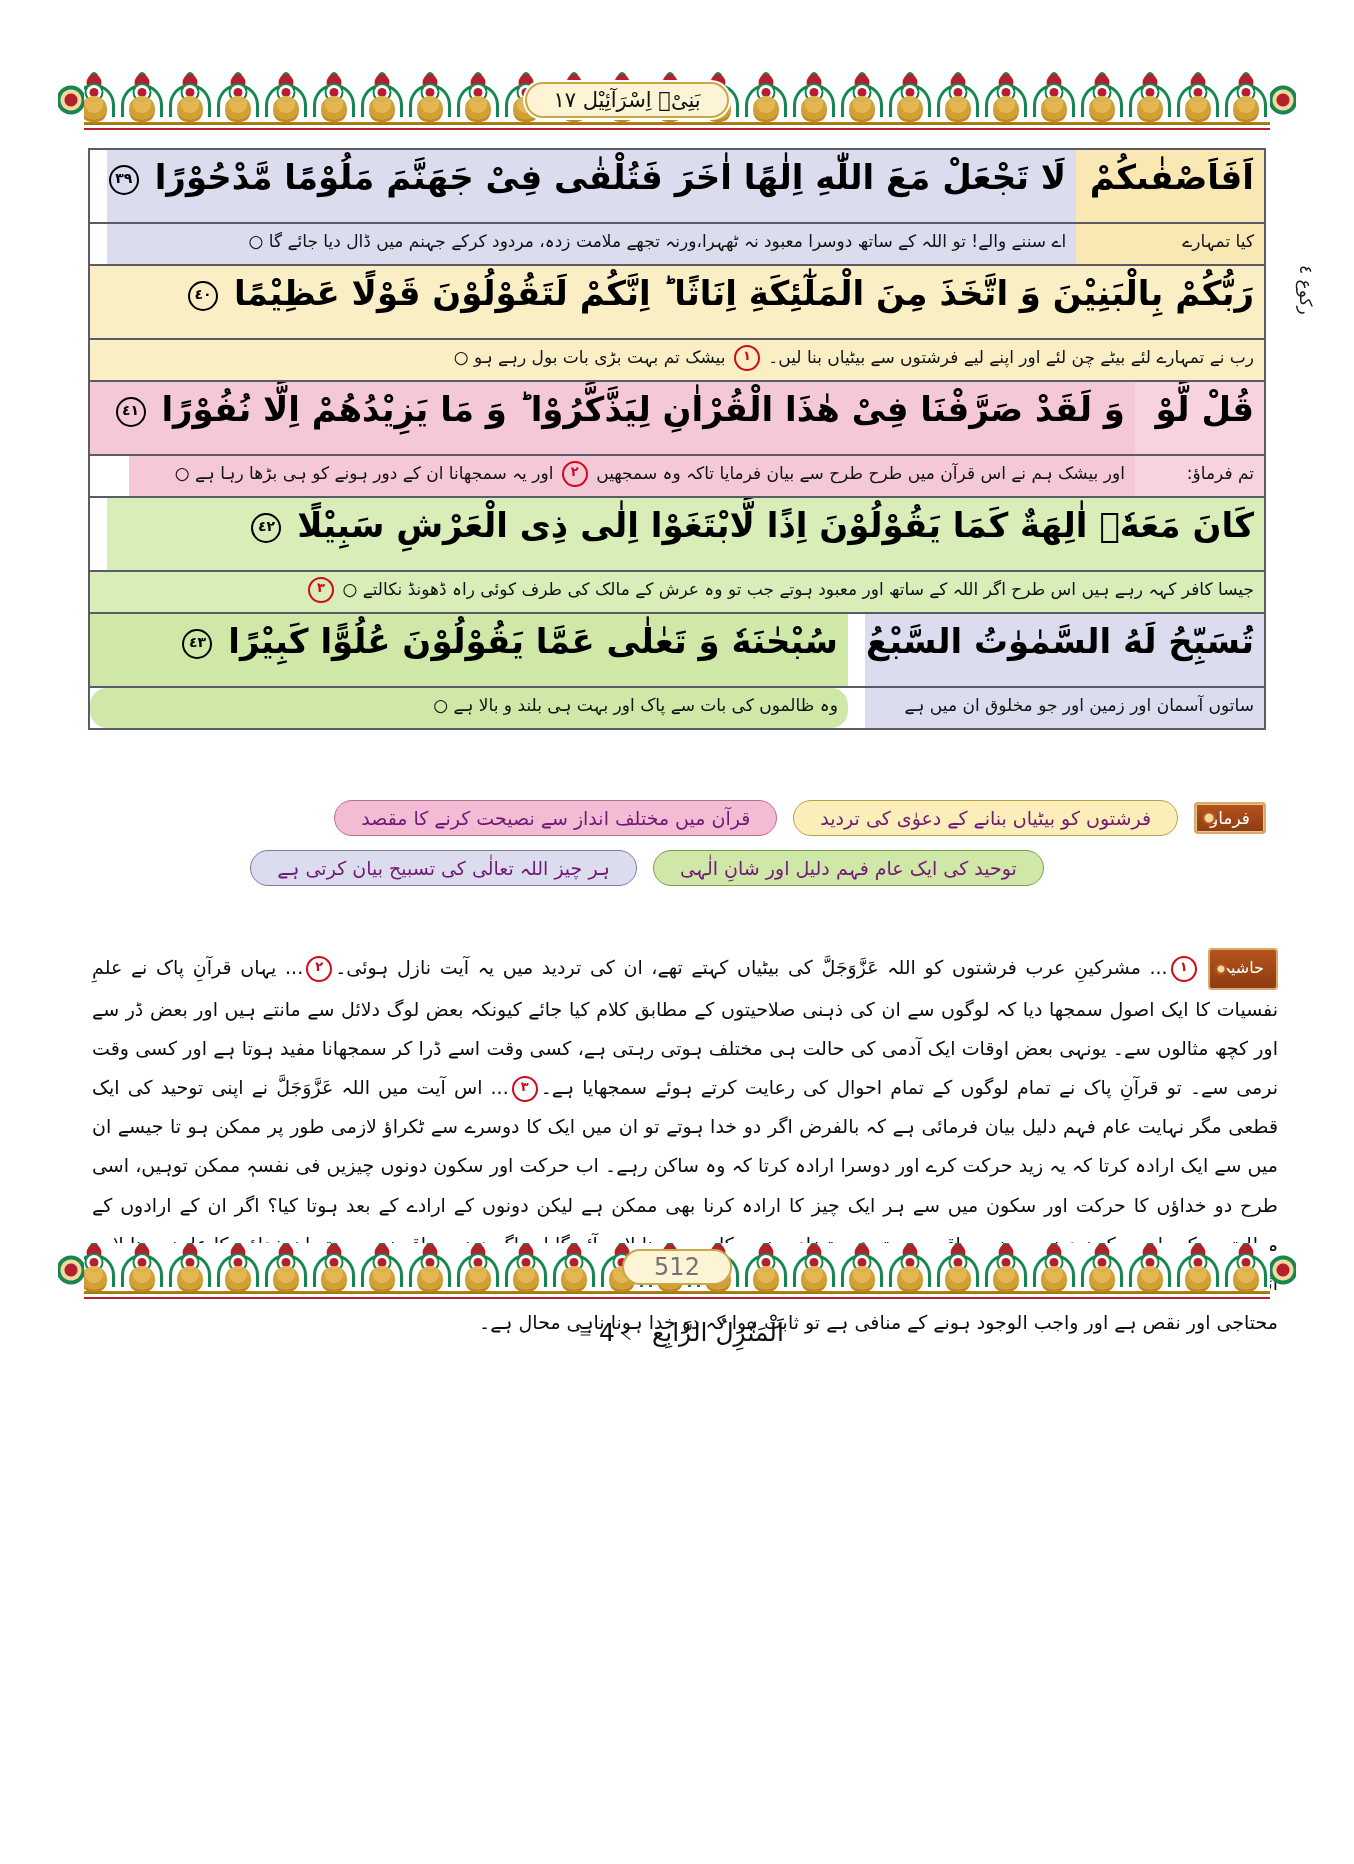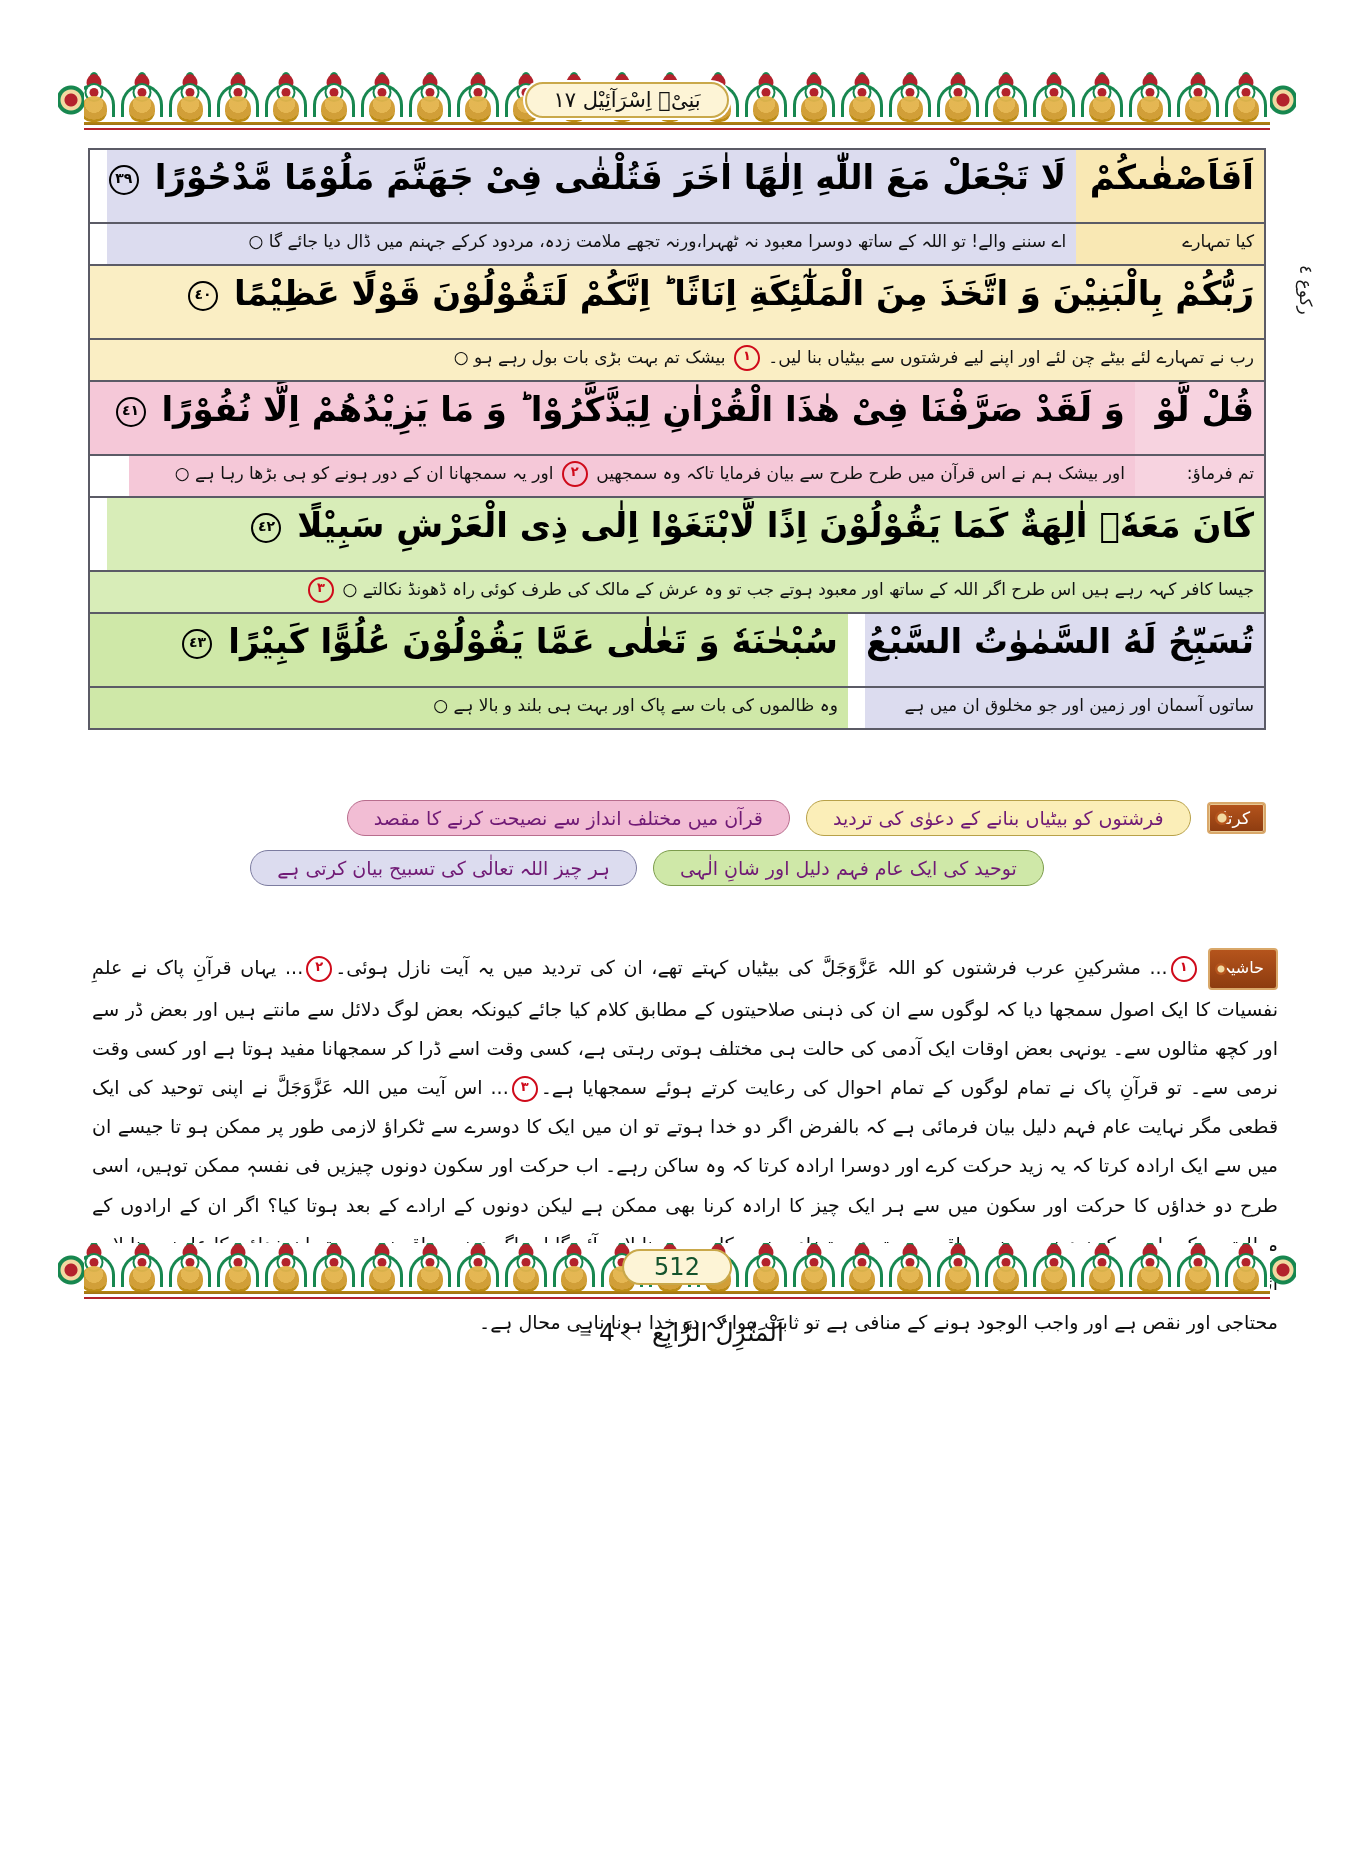--- a/index.html
+++ b/index.html
@@ -236,21 +236,21 @@
 
   
   .pagenum{
     position:absolute;
     left:50%;transform:translateX(-50%);
     bottom:98px;
     background:#fdf4d6;
     border:2px solid #c9a84a;
     border-radius:18px;
     padding:2px 30px;
-    font-size:24px;color:#14532d;
+    font-size:24px;color:#737373;
     z-index:5;
   }
   .footer-text{
     position:absolute;left:0;right:0;bottom:34px;
     text-align:center;
     font-size:25px;color:#111;
     direction:rtl;
   }
   .footer-text .manzil-no{
     display:inline-block;
@@ -434,28 +434,28 @@
 
     <div class="row">
       <div class="seg ayah bg-lav" style="flex:0 0 34%;justify-content:center;">تُسَبِّحُ لَهُ السَّمٰوٰتُ السَّبْعُ وَ</div>
       <div class="seg ayah bg-green" style="flex:1 1 auto;justify-content:center;">
         <span>سُبْحٰنَهٗ وَ تَعٰلٰى عَمَّا یَقُوْلُوْنَ عُلُوًّا كَبِیْرًا</span>
         <span class="ayah-num">٤٣</span>
       </div>
     </div>
     <div class="row">
       <div class="seg trans bg-lav" style="flex:0 0 34%;justify-content:center;">ساتوں آسمان اور زمین اور جو مخلوق ان میں ہے</div>
-      <div class="seg trans bg-green" style="flex:1 1 auto;justify-content:flex-start;">وہ ظالموں کی بات سے پاک اور بہت ہی بلند و بالا ہے ○</div>
+      <div class="seg trans bg-green" style="flex:1 1 auto;justify-content:flex-start;border-radius:17px;">وہ ظالموں کی بات سے پاک اور بہت ہی بلند و بالا ہے ○</div>
     </div>
 
   </div>
 
   <div class="topics">
     <div class="topic-row">
-      <div class="badge-label">کرتا</div>
+      <div class="badge-label">فرماؤ</div>
       <div class="pill p-cream">فرشتوں کو بیٹیاں بنانے کے دعوٰی کی تردید</div>
       <div class="pill p-pink">قرآن میں مختلف انداز سے نصیحت کرنے کا مقصد</div>
     </div>
     <div class="topic-row r2">
       <div class="pill p-green">توحید کی ایک عام فہم دلیل اور شانِ الٰہی</div>
       <div class="pill p-lav">ہر چیز اللہ تعالٰی کی تسبیح بیان کرتی ہے</div>
     </div>
   </div>
 
   <div class="footnote">

